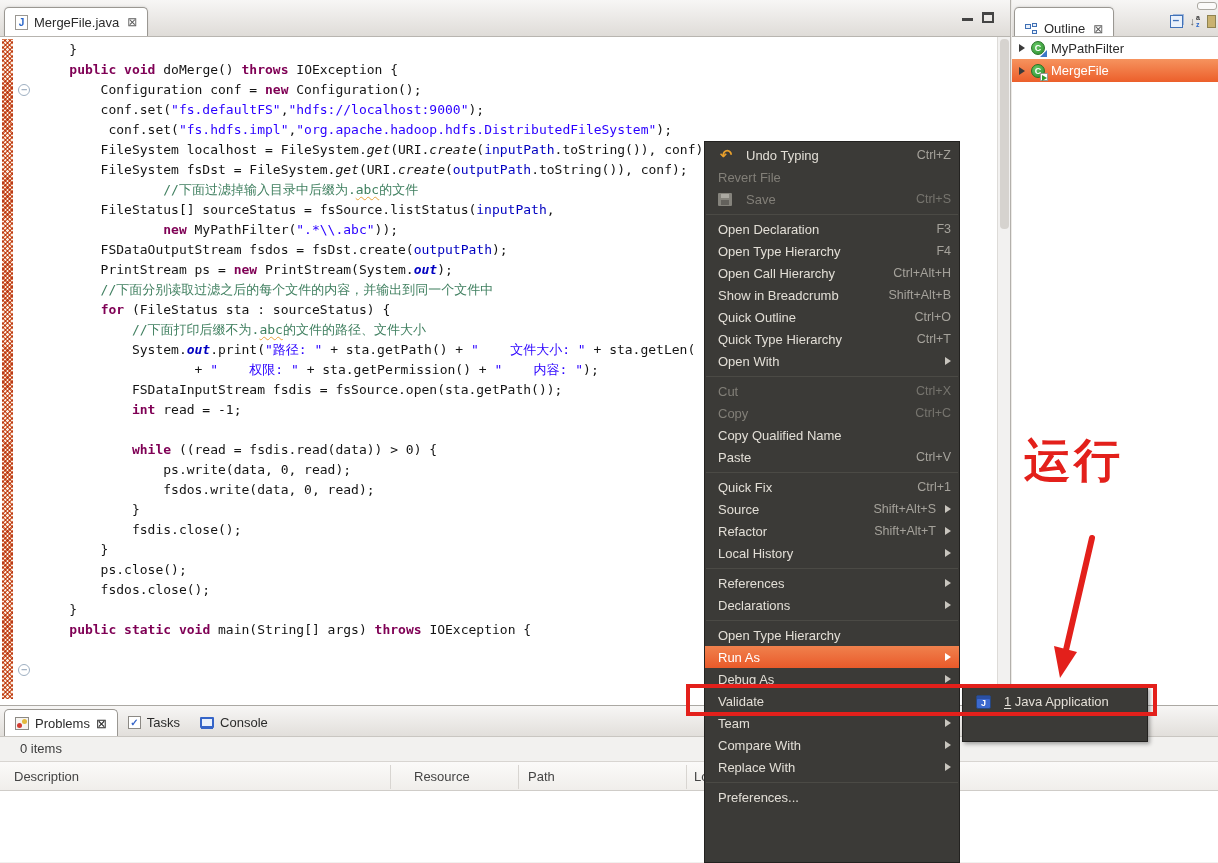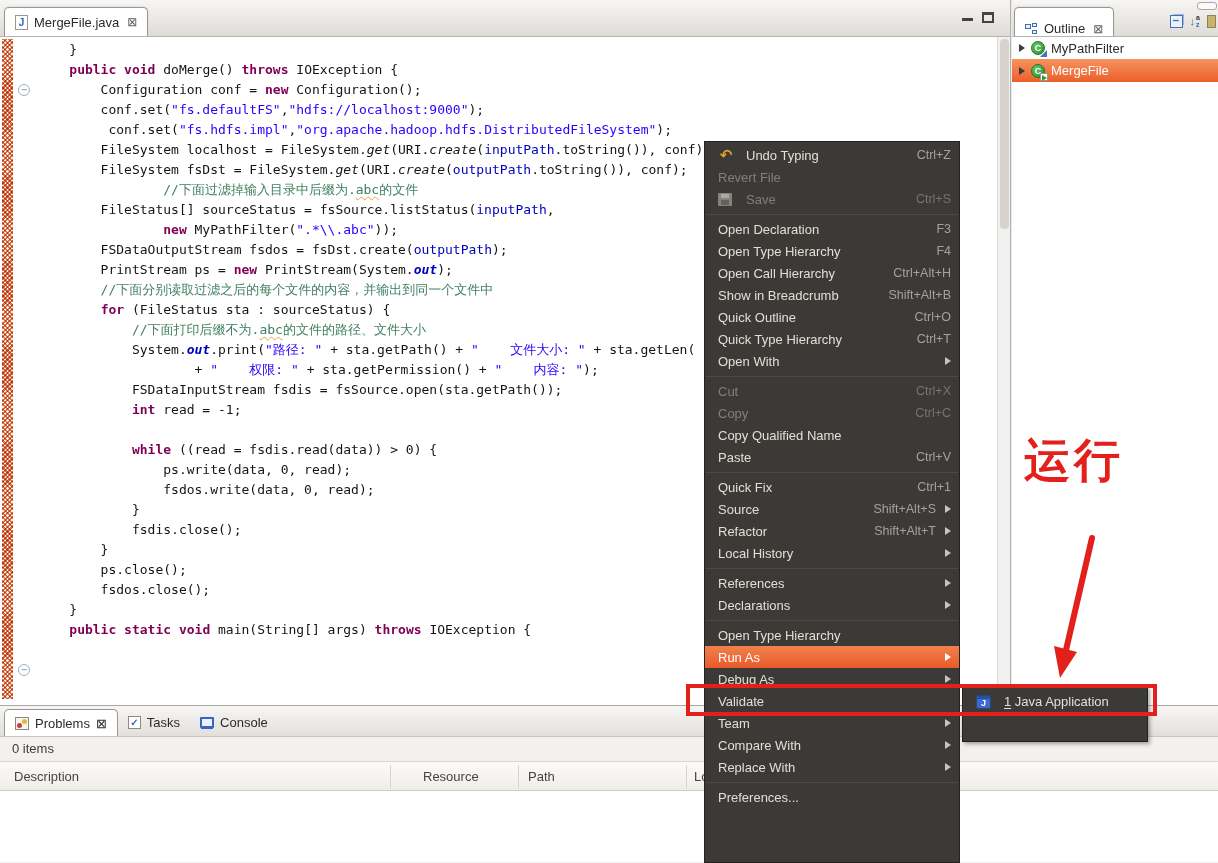--- a/index.html
+++ b/index.html
@@ -88,21 +88,21 @@
 
   
   .bottom-region { position:absolute; left:0; top:705px; width:1218px; height:158px;
                    background:#F2F1EF; border-top:1px solid #ABA8A3; }
   .b-tabbar { position:relative; height:31px; background:linear-gradient(#F7F6F5,#E2DFDB);
               border-bottom:1px solid #C9C6C1; display:flex; align-items:flex-end; padding-left:4px; }
   .b-tab { height:27px; display:flex; align-items:center; gap:6px; padding:0 10px;
            font-size:13px; color:#2B2B2B; }
   .b-tab.active { background:#fff; border:1px solid #9A9792; border-bottom:none;
                   border-radius:5px 5px 0 0; }
-  .b-status { height:24px; line-height:24px; padding-left:12px; font-size:13px; color:#3C3C3C; }
+  .b-status { height:24px; line-height:24px; padding-left:20px; font-size:13px; color:#3C3C3C; }
   .b-header { position:relative; height:30px; background:linear-gradient(#FBFAF9,#F0EEEB);
               border-top:1px solid #D8D5D1; border-bottom:1px solid #CFCCC8; }
   .col-h { position:absolute; top:0; height:30px; line-height:30px; font-size:13px; color:#444; }
   .col-sep { position:absolute; top:3px; height:24px; width:1px; background:#D8D5D1; }
   .b-rows { height:71px; background:#fff; }
   .ico-problems { position:relative; width:14px; height:13px; border:1px solid #8C8984; background:#F6F4F1; }
   .ico-problems .r { position:absolute; left:1px; bottom:1px; width:5px; height:5px; border-radius:50%; background:#D23B32; }
   .ico-problems .y { position:absolute; right:1px; top:1px; width:5px; height:5px; border-radius:50%; background:#E3B93C; }
   .ico-tasks { width:13px; height:13px; border:1px solid #8C8984; background:#fff;
                color:#3665C8; font:bold 10px/11px "Liberation Sans",sans-serif; text-align:center; }
@@ -308,21 +308,21 @@
           <span>Tasks</span>
         </div>
         <div class="b-tab">
           <span class="ico-console"></span>
           <span>Console</span>
         </div>
       </div>
     <div class="b-status">0 items</div>
     <div class="b-header" id="bottom-header">
         <span class="col-h" style="left: 14px;">Description</span>
-        <span class="col-h" style="left: 423px;">Resource</span>
+        <span class="col-h" style="left: 414px;">Resource</span>
         <span class="col-h" style="left: 528px;">Path</span>
         <span class="col-h" style="left: 694px;">Location</span>
         <span class="col-sep" style="left: 390px;"></span>
         <span class="col-sep" style="left: 518px;"></span>
         <span class="col-sep" style="left: 686px;"></span>
       </div>
     <div class="b-rows"></div>
   </section>
 
   <div class="context-menu" id="ctxmenu">

